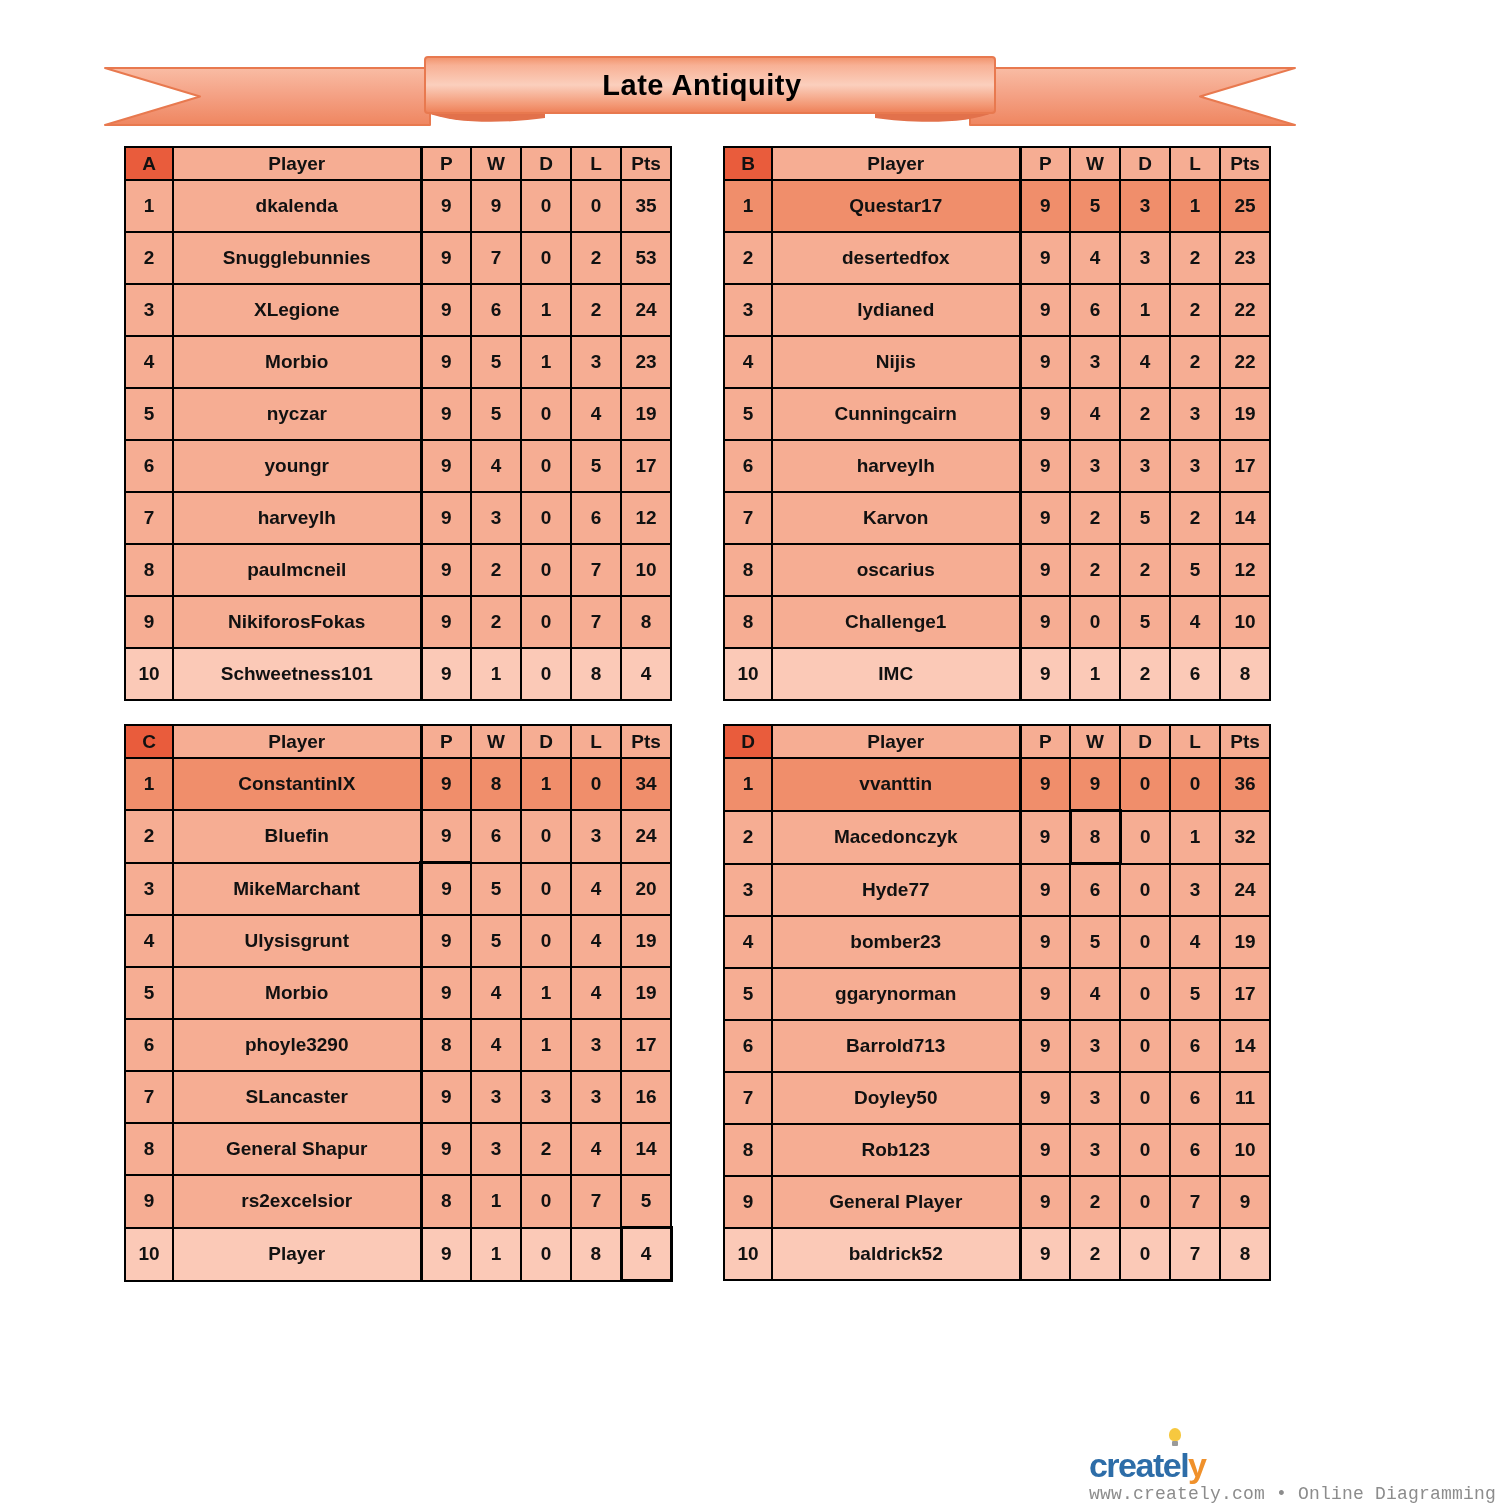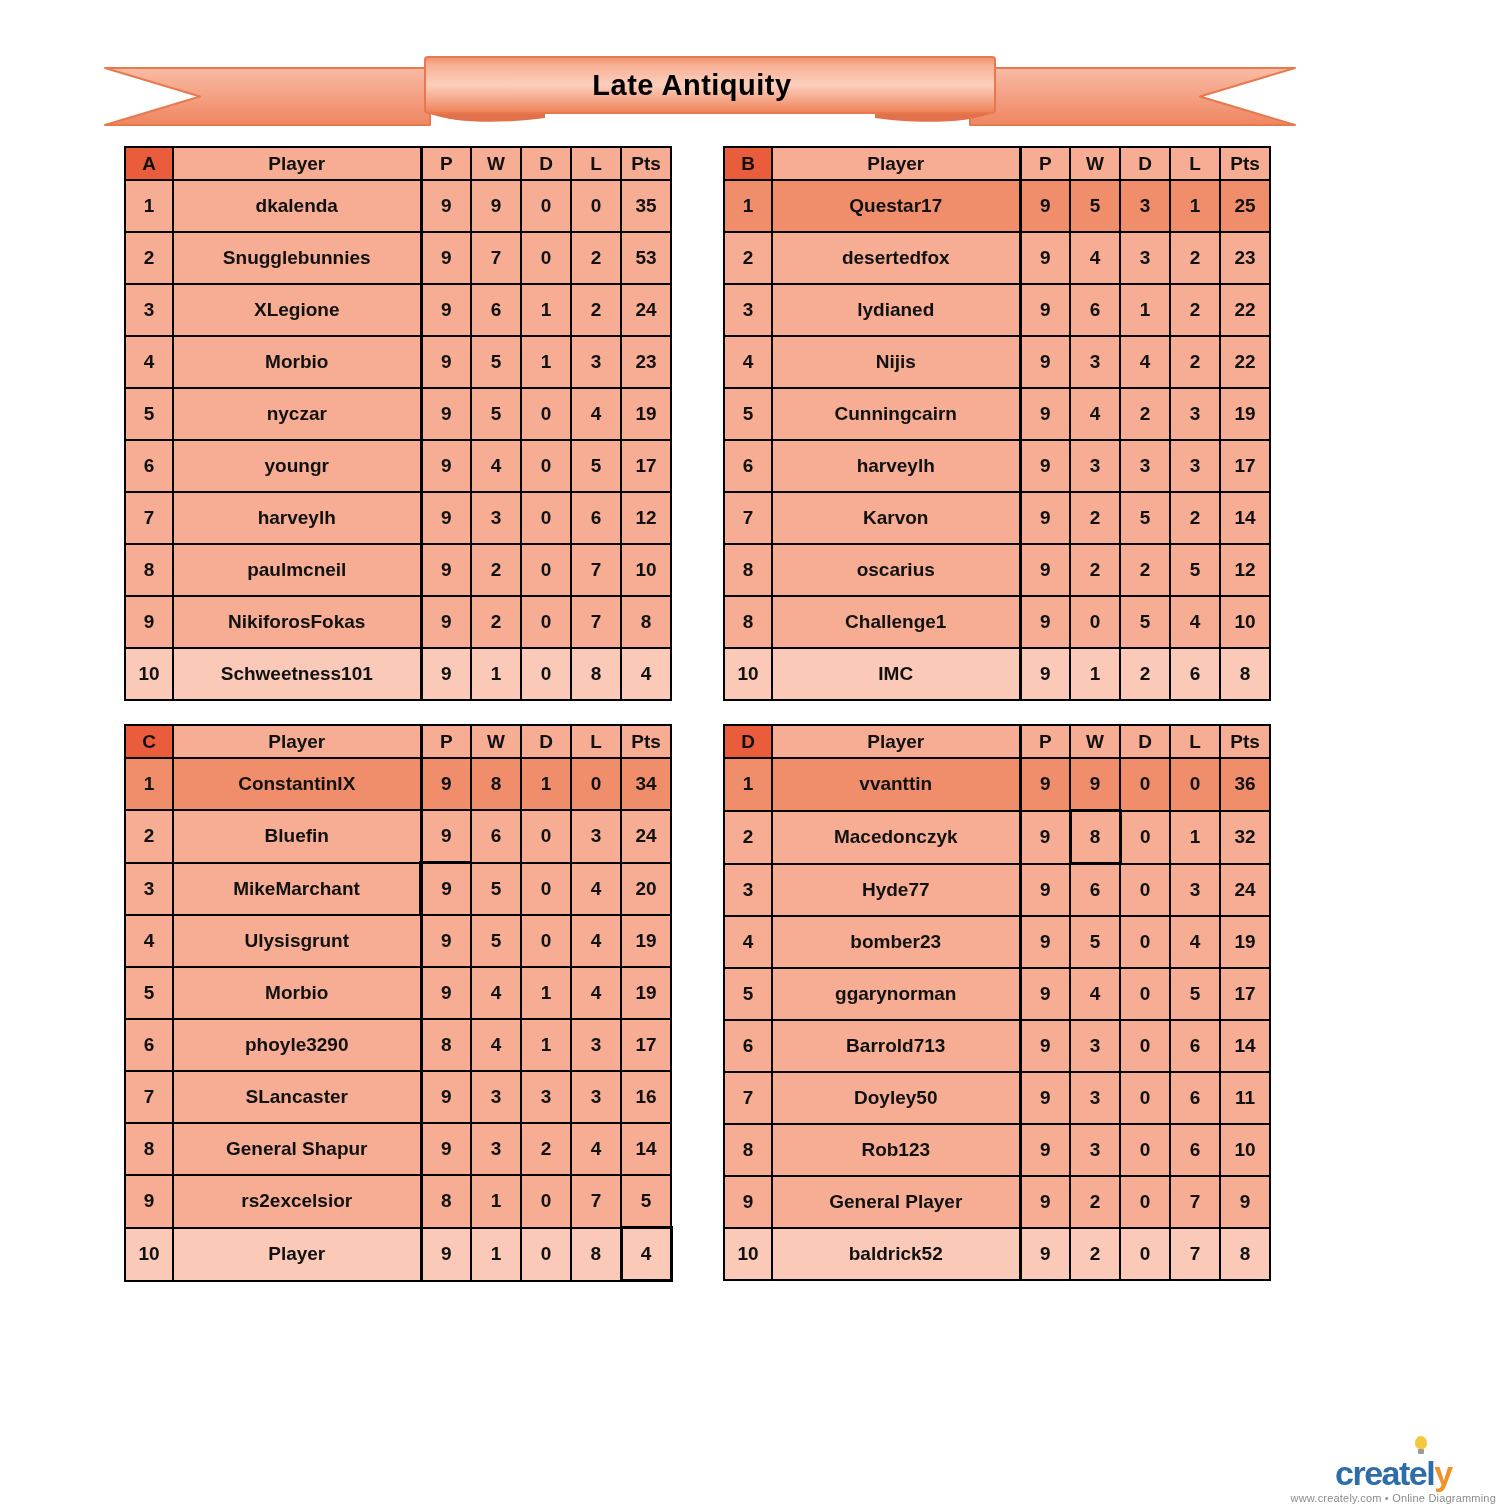--- a/index.html
+++ b/index.html
@@ -49,35 +49,35 @@
   table.league th { height: 31px; }
   table.league td { height: 50px; }
   table.league .letter-cell { background: var(--letter-cell, #E95C3C); }
   table.league tr.dark td { background: var(--row-dark, #F08E6B); }
   table.league tr.light td { background: var(--row-light, #FBC9B7); }
   table.league .col-p { border-left-width: 3px; }
   table.league td.thick-box { border-width: 3px; }
   table.league td.thick-left-top { border-left-width: 4px; border-top-width: 3px; }
 
   
-  .footer { position: absolute; right: 14px; bottom: 6px; text-align: center; }
+  .footer { position: absolute; right: 14px; bottom: 6px; text-align: left; }
   .logo-row { position: relative; display: inline-block; line-height: 1; padding-top: 18px; }
   .logo-text { font-size: 34px; font-weight: bold; letter-spacing: -1.5px; }
   .logo-blue { color: var(--logo-blue, #2D6DA8); }
   .logo-orange { color: var(--logo-orange, #F0912B); }
   .bulb { position: absolute; right: 24px; top: -2px; width: 14px; height: 20px; }
   .bulb-glass {
     position: absolute; left: 1px; top: 0; width: 12px; height: 13px;
     background: var(--bulb-yellow, #F6C83F); border-radius: 50% 50% 42% 42%;
   }
   .bulb-base {
     position: absolute; left: 4px; top: 13px; width: 6px; height: 5px;
     background: #9a9a9a; border-radius: 1px;
   }
-  .tagline { margin-top: 2px; font-size: 11px; color: var(--logo-gray, #8C8C8C); letter-spacing: 0.2px; }
+  .tagline { margin-top: 2px; font-size: 18px; color: var(--logo-gray, #8C8C8C); letter-spacing: 0.2px; font-family: Liberation Mono, monospace; }
 </style>
 </head>
 <body>
 
 <div class="canvas">
 
   <div class="ribbon-wrap">
     <svg viewBox="0 0 1200 80" aria-hidden="true">
       <defs>
         <linearGradient id="gTail" x1="0" y1="0" x2="0" y2="1">
@@ -92,21 +92,21 @@
           <stop offset="0.85" stop-color="#F39976"></stop>
           <stop offset="1" stop-color="#EE8058"></stop>
         </linearGradient>
       </defs>
       <polygon points="5,13 330,13 330,70 5,70 100,41.5" fill="url(#gTail)" stroke="#E8794F" stroke-width="2" stroke-linejoin="round"></polygon>
       <polygon points="1195,13 870,13 870,70 1195,70 1100,41.5" fill="url(#gTail)" stroke="#E8794F" stroke-width="2" stroke-linejoin="round"></polygon>
       <path d="M325,57 C355,70 410,68 445,63 L445,55 Z" fill="#E2714B"></path>
       <path d="M895,57 C865,70 810,68 775,63 L775,55 Z" fill="#E2714B"></path>
       <rect x="325" y="2" width="570" height="56" rx="3" fill="url(#gBand)" stroke="#E8794F" stroke-width="2"></rect>
     </svg>
-    <div class="banner-title" style="left:307px; top:2px; position:absolute; width:570px; height:56px;">Late Antiquity</div>
+    <div class="banner-title" style="left:317px; top:2px; position:absolute; width:570px; height:56px;">Late Antiquity</div>
   </div>
 
   <div class="tbl tbl-a">
     <table class="league">
         <colgroup>
           <col style="width: 48px;">
           <col style="width: 248px;">
           <col style="width: 50px;">
           <col style="width: 50px;">
           <col style="width: 50px;">

